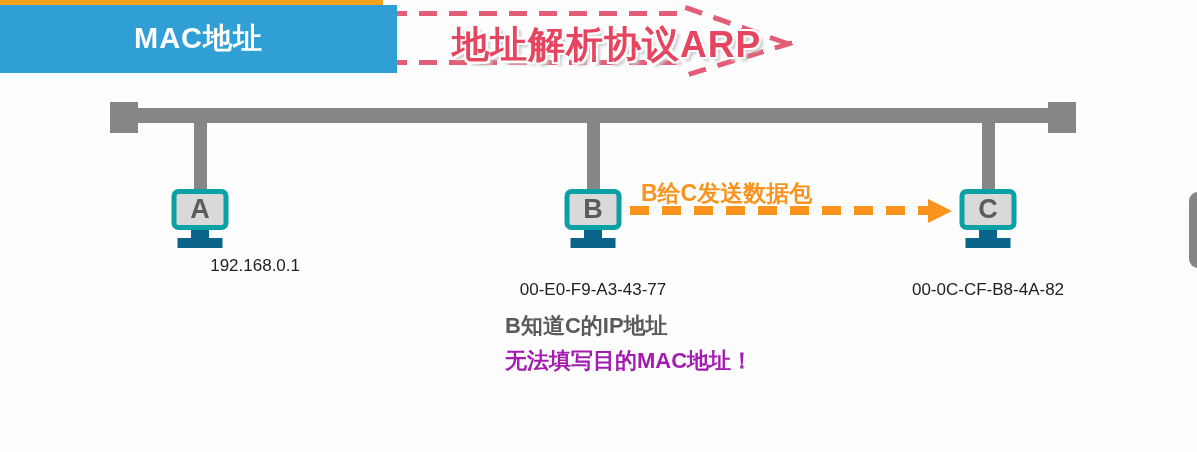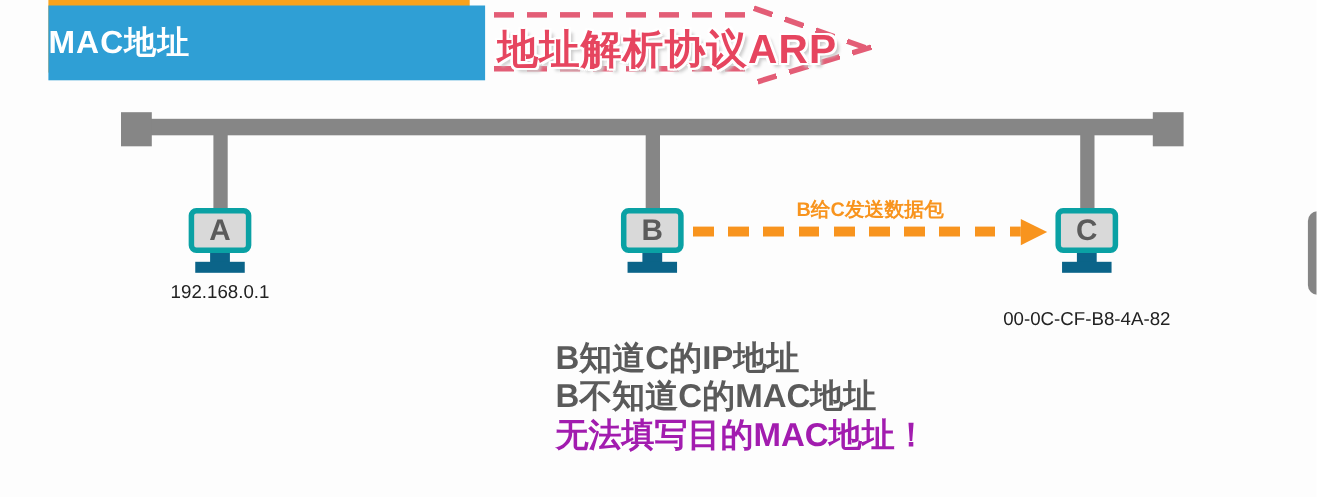--- a/index.html
+++ b/index.html
@@ -7,24 +7,23 @@
     position: relative;
     width: 1197px;
     height: 452px;
     background: #fdfdfd;
     overflow: hidden;
     font-family: "Liberation Sans", "DejaVu Sans", sans-serif;
   }
   
   .banner {
     position: absolute;
-    display: flex; align-items: center; 
+    display: flex; align-items: center; justify-content: center;
     color: #ffffff; font-weight: bold; font-size: 29px;
     letter-spacing: 1px;
-    margin-left: 44px;
   }
   .banner-ip  { left: 0;   top: 6; width: 383px; height: 66px; background: #F9A21B; }
   .banner-mac { left: 800; top: 5px; width: 397px; height: 68px; background: #2F9FD5; }
 
   
   .arp-box {
     position: absolute; left: 389px; top: 11px; width: 296px; height: 54px;
     background-image:
       repeating-linear-gradient(90deg, #E35D76 0 18px, transparent 18px 30px),
       repeating-linear-gradient(90deg, #E35D76 0 18px, transparent 18px 30px),
@@ -74,43 +73,43 @@
   }
   .stand-neck {
     position: absolute; left: 50%; transform: translateX(-50%); top: 110px;
     width: 18px; height: 9px; background: #0B6489;
   }
   .stand-base {
     position: absolute; left: 50%; transform: translateX(-50%); top: 118px;
     width: 45px; height: 10px; background: #0B6489;
   }
   .addr { position: absolute; width: 100%; text-align: center; color: #222; font-size: 17px; }
-  .addr-ip  { top: 136px; }
+  .addr-ip  { top: 136px; text-align: right; }
   .addr-mac { top: 160px; }
 
   
   .pkt-label {
     position: absolute; left: 641px; top: 178px; width: 300px;
-    text-align: center; font-size: 18px; font-weight: bold; color: #F8941E;
+    text-align: left; font-size: 23px; font-weight: bold; color: #F8941E;
     white-space: nowrap;
   }
   .pkt-dashes {
     position: absolute; left: 630px; top: 206px; width: 298px; height: 9px;
     background: repeating-linear-gradient(90deg, #F8941E 0 19px, transparent 19px 32px);
   }
   .pkt-head {
     position: absolute; left: 928px; top: 199px;
     width: 0; height: 0;
     border-left: 24px solid #F8941E;
     border-top: 12px solid transparent;
     border-bottom: 12px solid transparent;
   }
 
   
-  .notes { position: absolute; left: 505px; top: 308px; font-size: 30px; font-weight: bold; }
+  .notes { position: absolute; left: 505px; top: 308px; font-size: 22px; font-weight: bold; }
   .note-line { line-height: 35px; color: #5A5A5A; white-space: nowrap; }
   .note-alert { color: #a21caf; }
 
   
   .edge-pill {
     position: absolute; left: 1189px; top: 192px;
     width: 18px; height: 76px; border-radius: 10px; background: #858585;
   }
 </style>
 </head>
@@ -145,37 +144,37 @@
     <div class="addr addr-ip">192.168.0.1</div>
   </div>
 
   <div class="computer computer-b">
     <div class="drop"></div>
     <div class="monitor">
       <span>B</span>
     </div>
     <div class="stand-neck"></div>
     <div class="stand-base"></div>
+    <div class="addr addr-mac">00-E0-F9-A3-43-77</div>
   </div>
 
   <div class="computer computer-c">
     <div class="drop"></div>
     <div class="monitor">
       <span>C</span>
     </div>
     <div class="stand-neck"></div>
     <div class="stand-base"></div>
     <div class="addr addr-mac">00-0C-CF-B8-4A-82</div>
   </div>
 
   <div class="pkt-label">B给C发送数据包</div>
   <div class="pkt-dashes"></div>
   <div class="pkt-head"></div>
 
   <div class="notes">
     <div class="note-line">B知道C的IP地址</div>
-    <div class="note-line">B不知道C的MAC地址</div>
     <div class="note-line note-alert">无法填写目的MAC地址！</div>
   </div>
 
   <div class="edge-pill"></div>
 
 </div>
 
 </body></html>

